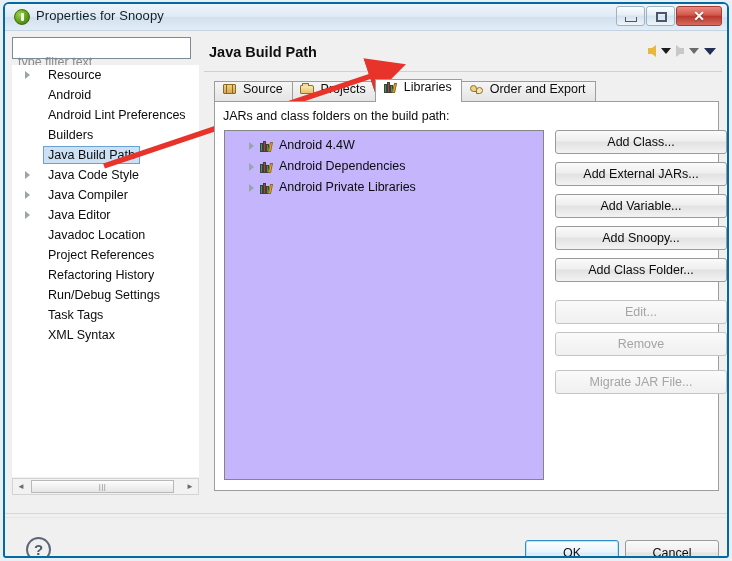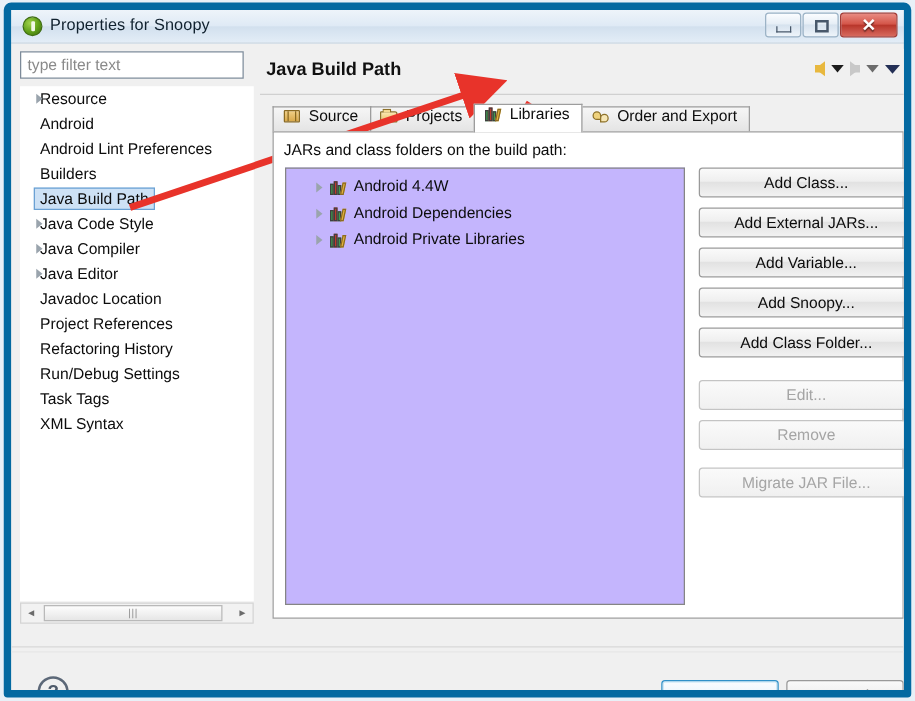--- a/index.html
+++ b/index.html
@@ -13,21 +13,21 @@
     position: relative;
     width: 732px; height: 561px;
     background: #e8f0f7;
   }
   
   .window {
     position: absolute;
     left: 3px; top: 2px;
     width: 726px; height: 556px;
     background: #f0f0f0;
-    border: 6px solid #0369a1;
+    border: 2px solid #0369a1;
     border-radius: 6px 6px 3px 3px;
     box-sizing: border-box;
     overflow: hidden;
   }
   .titlebar {
     position: absolute;
     left: 0; top: 0; right: 0;
     height: 27px;
     background: linear-gradient(to bottom,#eef4fa 0%,#dfeaf5 48%,#d2e0ee 52%,#e3edf7 100%);
     border-bottom: 1px solid #c3d3e2;
@@ -97,34 +97,34 @@
     position: absolute; left: 7px; top: 6px;
     width: 187px; height: 465px;
   }
   .filterbox {
     position: absolute; left: 0; top: 0;
     width: 179px; height: 22px;
     background: #ffffff;
     border: 1px solid #7c8a99;
     box-sizing: border-box;
     font-size: 12.5px; color: #8a8a8a;
-    padding: 3px 0 0 5px;
+    padding: 17px 0 0 5px;
   }
   .tree {
     position: absolute; left: 0; top: 28px;
     width: 187px; height: 412px;
     background: #ffffff;
     overflow: hidden;
   }
   .tree-item {
     position: relative;
     height: 20px;
     font-size: 12.5px;
     color: #0c0c0c;
-    padding-left: 16px;
+    padding-left: 36px;
     line-height: 20px;
     white-space: nowrap;
   }
   .tree-item .arrow {
     position: absolute; left: 13px; top: 6px;
     width: 0; height: 0;
     border-left: 5px solid #9aa4ad;
     border-top: 4px solid transparent;
     border-bottom: 4px solid transparent;
   }

